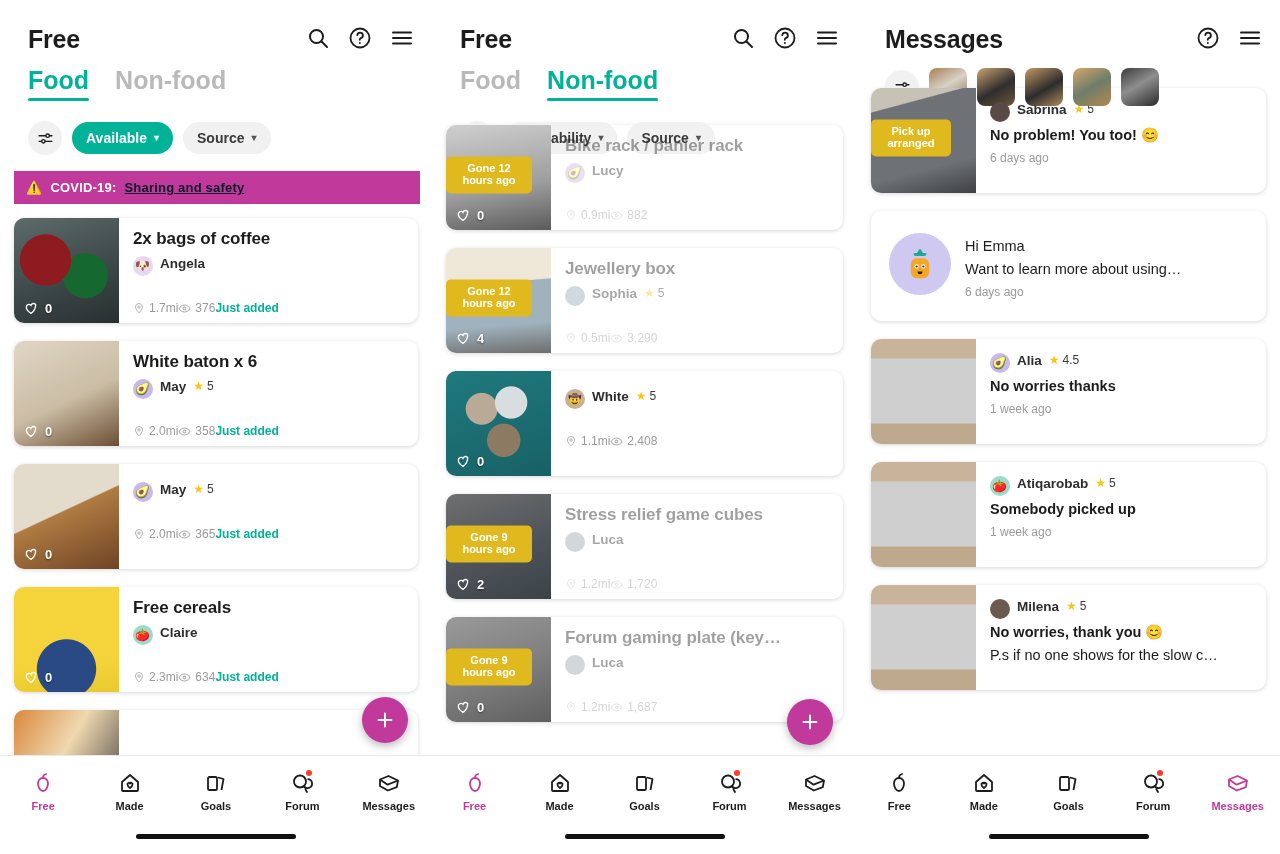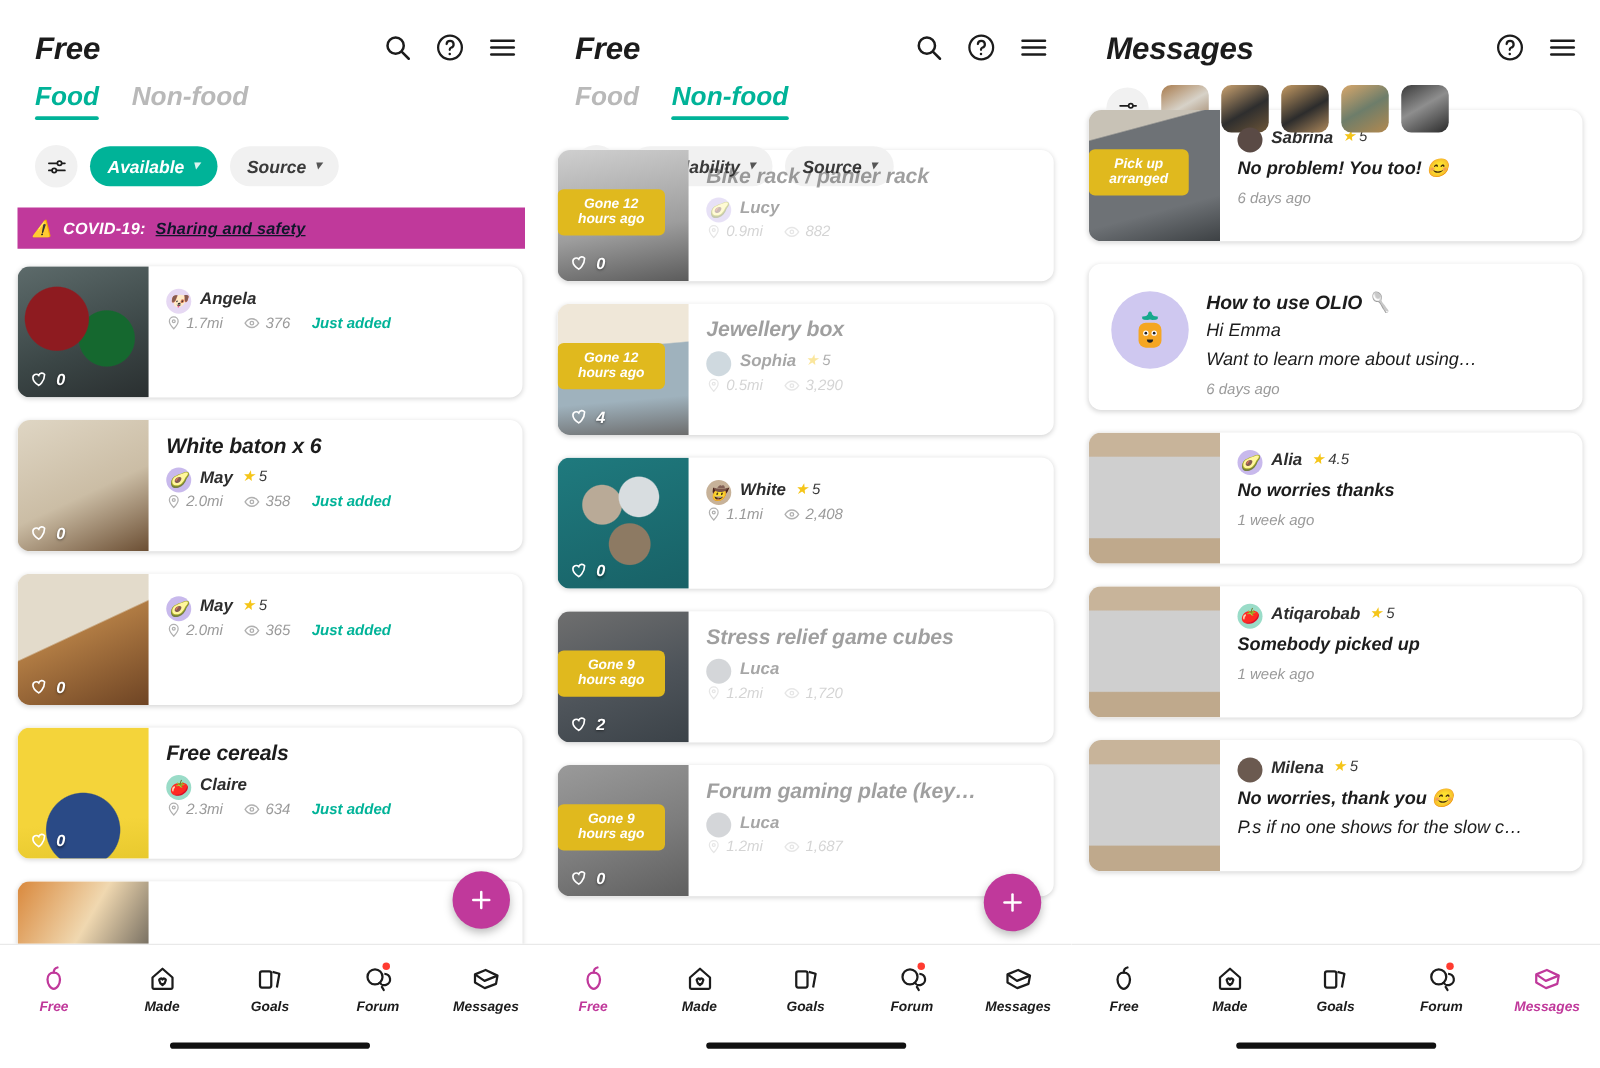--- a/index.html
+++ b/index.html
@@ -2,21 +2,21 @@
 <html><head>
 <meta charset="utf-8">
 <style>
   * { box-sizing: border-box; margin:0; padding:0; }
   html,body{
     width:1280px; height:854px;
     background:#ffffff;
     font-family:"Liberation Sans", sans-serif;
     overflow:hidden;
   }
-  .screen-row{ display:flex; width:1280px; height:854px;font-style:italic; }
+  .screen-row{ display:flex; width:1280px; height:854px; }
 
   .panel{
     position:relative;
     height:854px;
     background:#ffffff;
     overflow:hidden;
     flex:0 0 auto;
   }
   #panel-free-food{ width:432px; }
   #panel-free-nonfood{ width:425px; }
@@ -31,21 +31,21 @@
     font-size:25px; font-weight:bold; color:#1c1c1c; letter-spacing:-0.2px;
     line-height:1;
     padding-top:3px;
   }
   .header-icons{ display:flex; align-items:center; gap:18px; padding-top:2px;}
   .hicon{ width:24px; height:24px; display:block; color:#1c1c1c; cursor:pointer;}
   .hicon svg{ display:block; }
 
   
   .tabs{ display:flex; gap:26px; padding:14px 0 0 28px; }
-  .tab{ font-size:21px; font-weight:bold; color:#b9b9b9; padding-bottom:6px; position:relative; cursor:pointer;}
+  .tab{ font-size:25px; font-weight:bold; color:#b9b9b9; padding-bottom:6px; position:relative; cursor:pointer;}
   .tab.active{ color:#00B398; }
   .tab.active:after{
     content:""; position:absolute; left:0; right:0; bottom:0;
     height:3px; background:#00B398; border-radius:2px;
   }
 
   
   .filter-row{ display:flex; align-items:center; gap:10px; padding:20px 0 0 28px; }
   .filter-toggle{
     width:34px; height:34px; border-radius:50%; background:#f1f1f1;
@@ -98,21 +98,21 @@
   }
   .card-body{ padding:11px 12px 8px 14px; flex:1; min-width:0; }
   .card-title{
     font-size:17px; font-weight:bold; color:#1c1c1c; letter-spacing:-0.1px;
     white-space:nowrap; overflow:hidden; text-overflow:ellipsis;
   }
   .card-user{ display:flex; align-items:flex-start; gap:7px; margin-top:7px; font-size:13.5px; color:#2d2d2d; font-weight:bold;}
   .avatar{ width:20px; height:20px; border-radius:50%; flex:0 0 auto; overflow:hidden; position:relative; }
   .rating{ display:flex; align-items:center; gap:3px; font-size:12px; color:#3a3a3a; font-weight:normal;}
   .star{ color:#F5C518; font-size:12px; }
-  .card-meta{ display:flex; align-items:flex-start; gap:17px; margin-top:0; font-size:12px; color:#9a9a9a; }
+  .card-meta{ display:flex; align-items:flex-start; gap:0; margin-top:25px; font-size:12px; color:#9a9a9a; }
   .meta-item{ display:flex; align-items:center; gap:4px; }
   .just-added{ color:#00B398; font-weight:bold; font-size:12px; }
 
   
   .msg-card .card-body{ padding:12px 14px 10px 14px; }
   .msg-line{ font-size:14.5px; color:#1c1c1c; font-weight:bold; margin-top:4px; line-height:1.3;
              white-space:nowrap; overflow:hidden; text-overflow:ellipsis; }
   .msg-line.sub{ font-weight:normal; }
   .msg-time{ font-size:12px; color:#9a9a9a; margin-top:6px; }
   .msg-title{ font-size:15.5px; font-weight:bold; color:#1c1c1c; }
@@ -220,20 +220,21 @@
               radial-gradient(circle at 68% 55%, #15682f 0 24%, transparent 25%),
               linear-gradient(160deg,#5d6b6b,#3b4646 60%,#2a2f30)"></div>
           <div class="likes">
             <svg viewBox="0 0 24 24" width="16" height="16" fill="none" stroke="#fff" stroke-width="2">
                 <path d="M12 20s-7-4.4-7-9.2A4 4 0 0 1 12 8a4 4 0 0 1 7-1.2C19 15.6 12 20 12 20z"></path>
               </svg>
             <span>0</span>
           </div>
         </div>
         <div class="card-body">
+          <div class="card-title">2x bags of coffee</div>
           <div class="card-user">
             <span class="avatar" style="background:#E6D8F3;display:flex;align-items:center;justify-content:center;font-size:12px;">🐶</span>
             <span>Angela</span>
           </div>
           <div class="card-meta">
             <span class="meta-item">
               <svg viewBox="0 0 24 24" width="12" height="12" fill="none" stroke="#b0b0b0" stroke-width="2">
                   <path d="M12 22s7-7.2 7-12a7 7 0 1 0-14 0c0 4.8 7 12 7 12z"></path>
                   <circle cx="12" cy="10" r="2.3"></circle>
                 </svg>
@@ -808,21 +809,20 @@
             <path d="M24 8c1.5 4 4 5 6 4.5" stroke="#17A98D" stroke-width="3" fill="none" stroke-linecap="round"></path>
             <rect x="13" y="17" width="22" height="24" rx="7" fill="#F5A623"></rect>
             <circle cx="20" cy="27" r="2.6" fill="#fff"></circle>
               <circle cx="28" cy="27" r="2.6" fill="#fff"></circle>
             <circle cx="20" cy="27" r="1.3" fill="#222"></circle>
               <circle cx="28" cy="27" r="1.3" fill="#222"></circle>
             <path d="M21 33h6c0 2-1.3 3.2-3 3.2S21 35 21 33z" fill="#222"></path>
           </svg>
         </div>
         <div class="card-body" style="padding-top:22px;">
-          <div class="msg-title">How to use OLIO 🥄</div>
           <div class="msg-line sub">Hi Emma</div>
           <div class="msg-line sub">Want to learn more about using…</div>
           <div class="msg-time">6 days ago</div>
         </div>
       </div>
 
       <div class="card msg-card">
         <div class="thumb">
           <div class="ph" style="background:
              linear-gradient(180deg,#c8b49a 0 18%,#cfcfcf 19% 80%,#bfa98c 81%)"></div>

